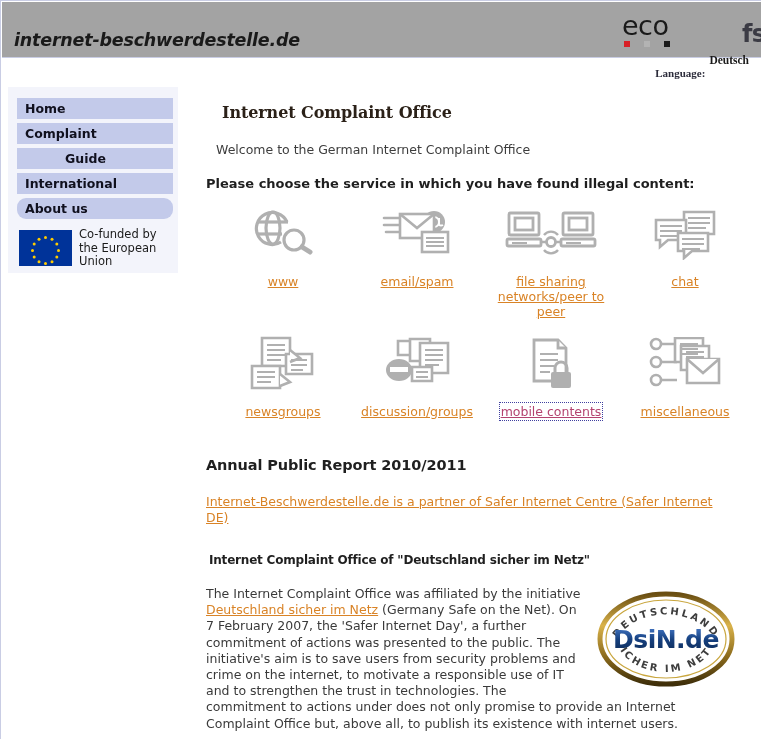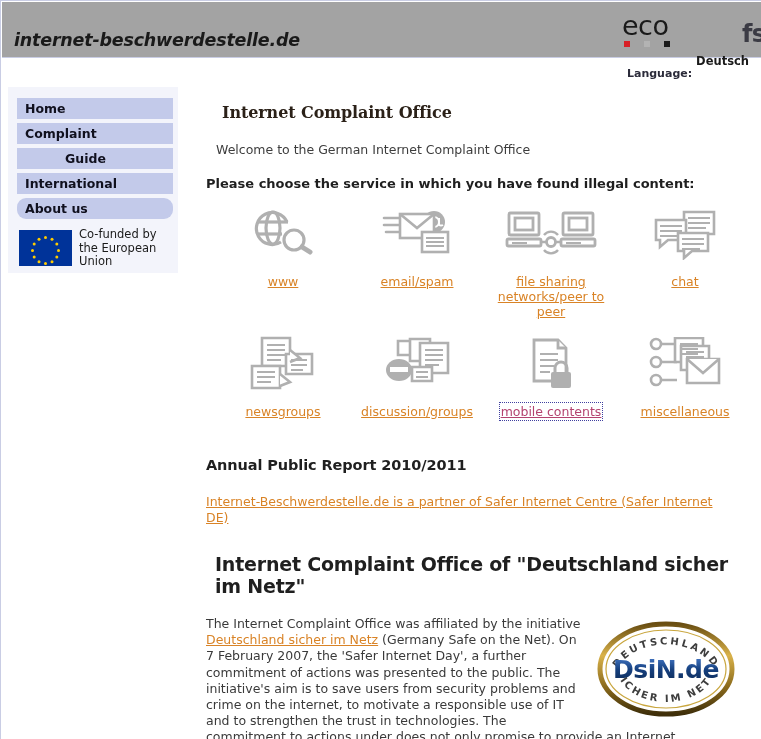--- a/index.html
+++ b/index.html
@@ -106,20 +106,21 @@
   }
 
   
   #lang-bar {
     position: absolute;
     right: 12px;
     top: 60px;
     height: 22px;
     text-align: center;
     white-space: nowrap;
+    font-family: Liberation Serif, serif;
   }
   #lang-label {
     font-size: 11px;
     font-weight: bold;
     color: #2b2b3a;
     vertical-align: bottom;
   }
   #lang-value {
     font-size: 11.5px;
     font-weight: bold;
@@ -279,23 +280,23 @@
     display: inline-block;
     margin-top: 21px;
     font-size: 12.5px;
     line-height: 16px;
     color: #d98326;
     text-decoration: underline;
     cursor: pointer;
     width: 527px;
   }
   h2.section-head2 {
-    margin: 27px 0 0 9px;
-    font-family: "DejaVu Sans", "Liberation Sans", sans-serif;
-    font-size: 19px;
+    margin: 27px 0 0 3px;
+    font-family: "DejaVu Sans", "Liberation Sans", sans-serif;
+    font-size: 12px;
     font-weight: bold;
     color: #1f1f1f;
     letter-spacing: -0.2px;
   }
   #body-wrap {
     position: relative;
     margin-top: 19px;
     width: 530px;
   }
   #dsin-logo {

